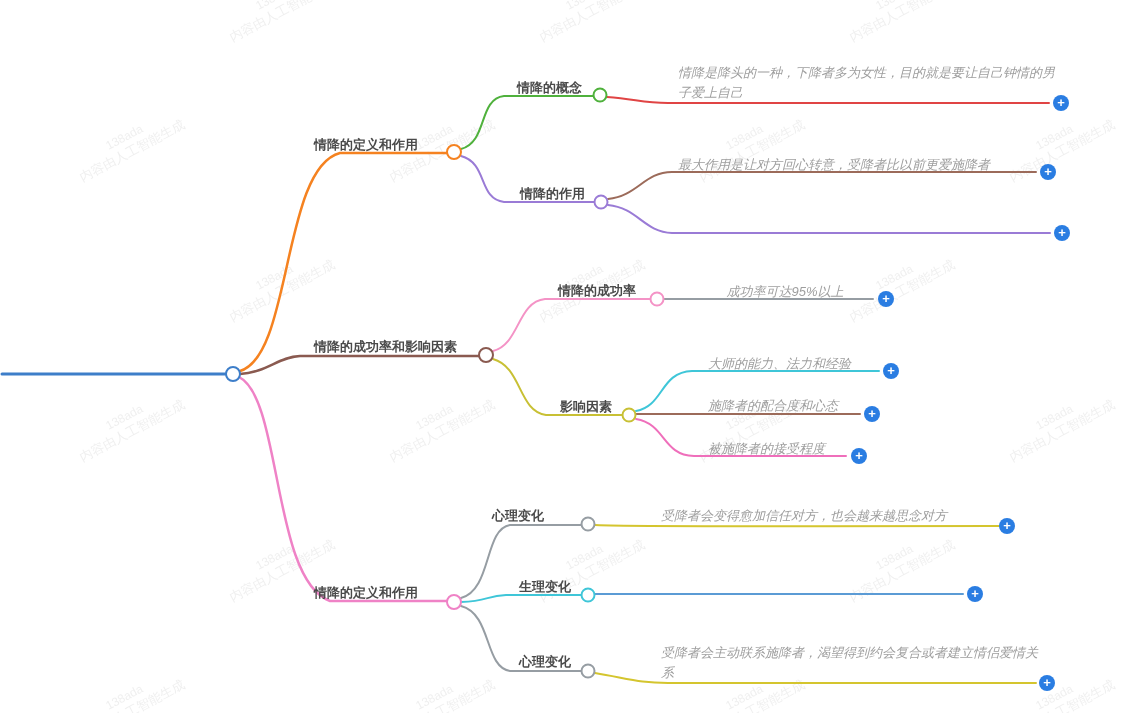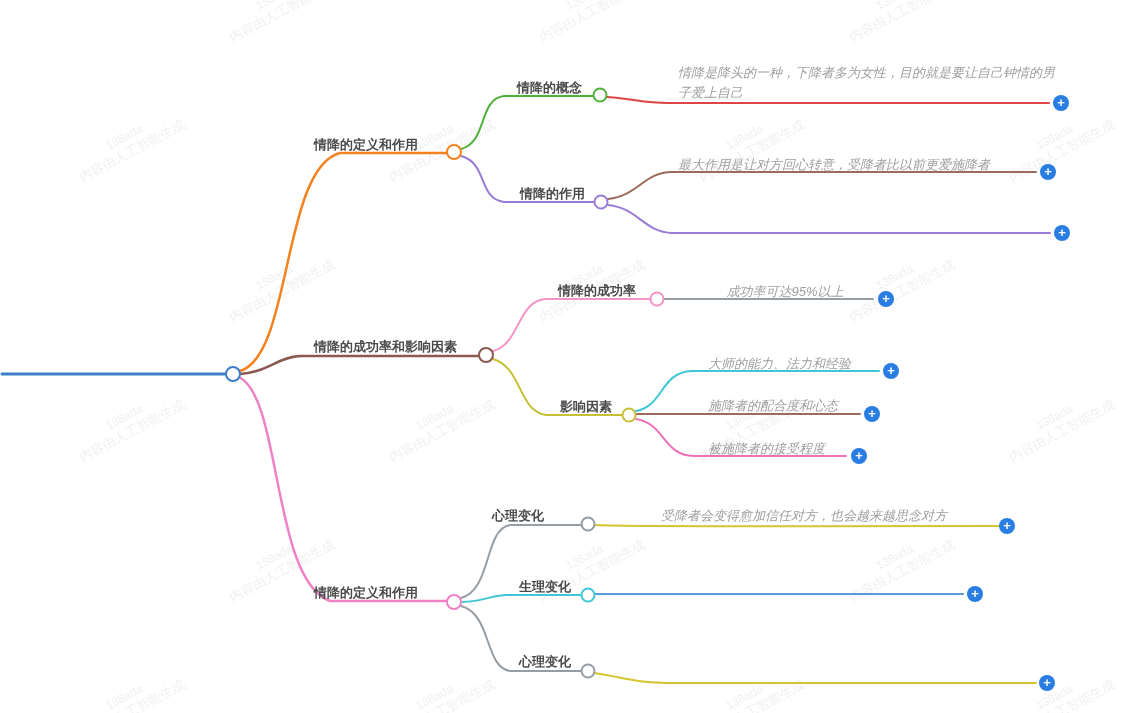--- a/index.html
+++ b/index.html
@@ -114,20 +114,21 @@
   <div class="lbl" style="left:560px;top:398px">影响因素</div>
   <div class="leaf" style="left:708px;top:354px;white-space:nowrap">大师的能力、法力和经验</div>
   <div class="leaf" style="left:708px;top:396px;white-space:nowrap">施降者的配合度和心态</div>
   <div class="leaf" style="left:708px;top:439px;white-space:nowrap">被施降者的接受程度</div>
 
   <div class="lbl" style="left:314px;top:584px">情降的定义和作用</div>
   <div class="lbl" style="left:492px;top:507px">心理变化</div>
   <div class="leaf" style="left:661px;top:506px;white-space:nowrap">受降者会变得愈加信任对方，也会越来越思念对方</div>
   <div class="lbl" style="left:519px;top:578px">生理变化</div>
   <div class="lbl" style="left:519px;top:653px">心理变化</div>
+  <div class="leaf" style="left:661px;top:643px;width:386px">受降者会主动联系施降者，渴望得到约会复合或者建立情侣爱情关系</div>
 
   <div class="plus" style="left:1061px;top:103px">+</div>
   <div class="plus" style="left:1048px;top:172px">+</div>
   <div class="plus" style="left:1062px;top:233px">+</div>
   <div class="plus" style="left:886px;top:299px">+</div>
   <div class="plus" style="left:891px;top:371px">+</div>
   <div class="plus" style="left:872px;top:414px">+</div>
   <div class="plus" style="left:859px;top:456px">+</div>
   <div class="plus" style="left:1007px;top:526px">+</div>
   <div class="plus" style="left:975px;top:594px">+</div>

